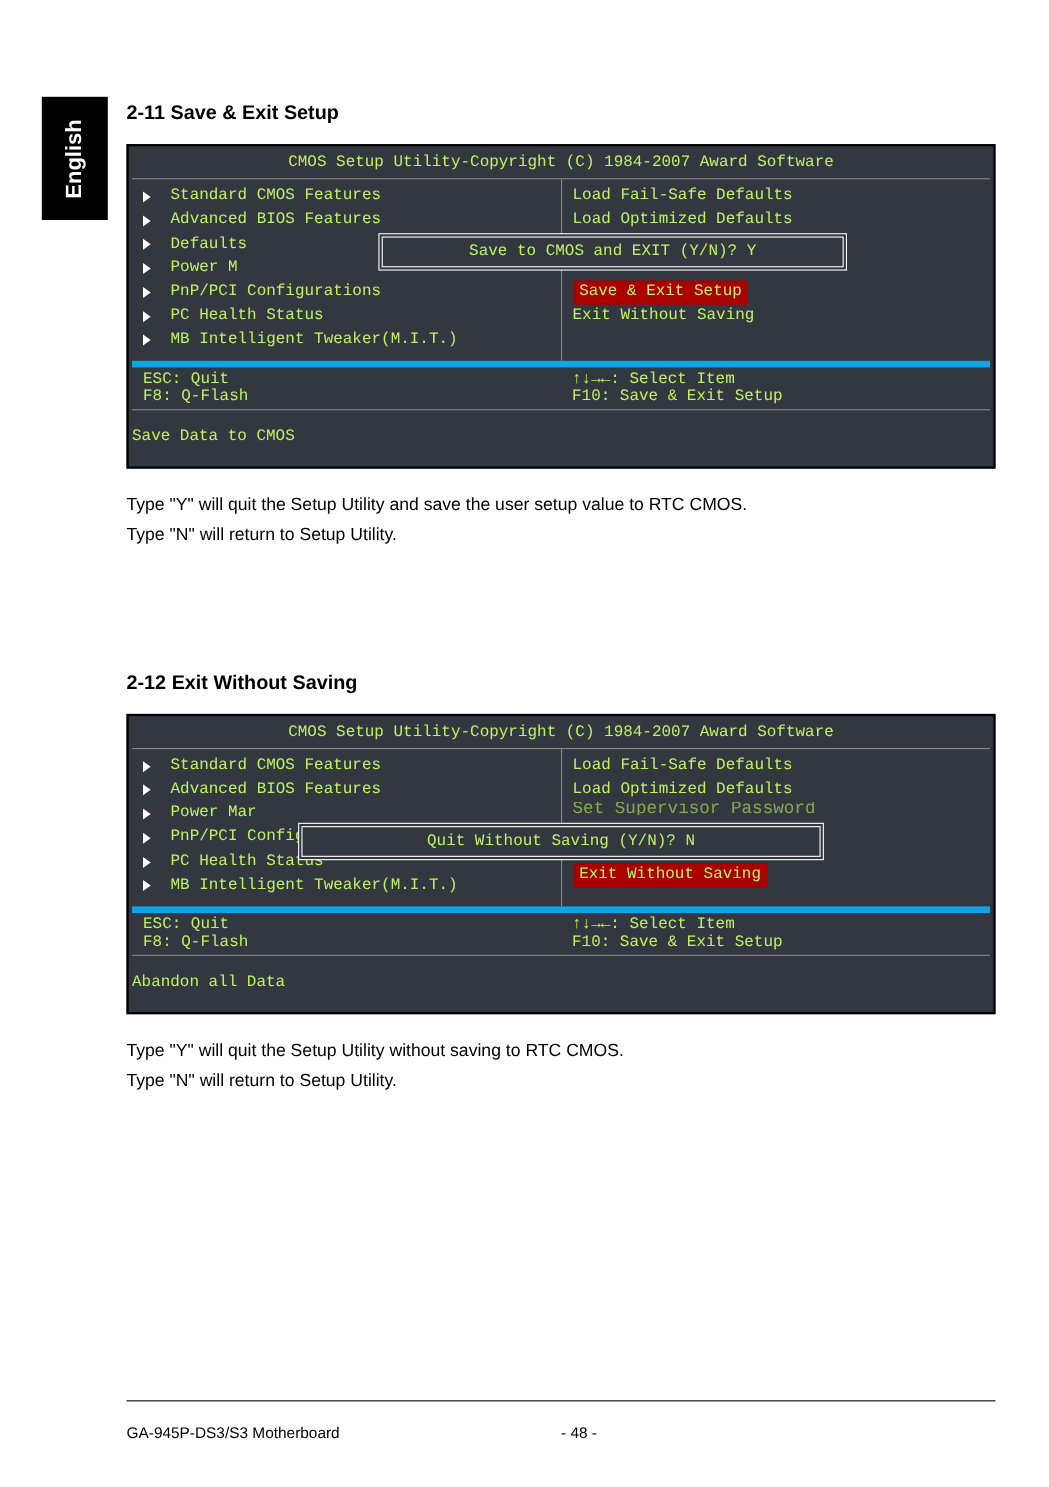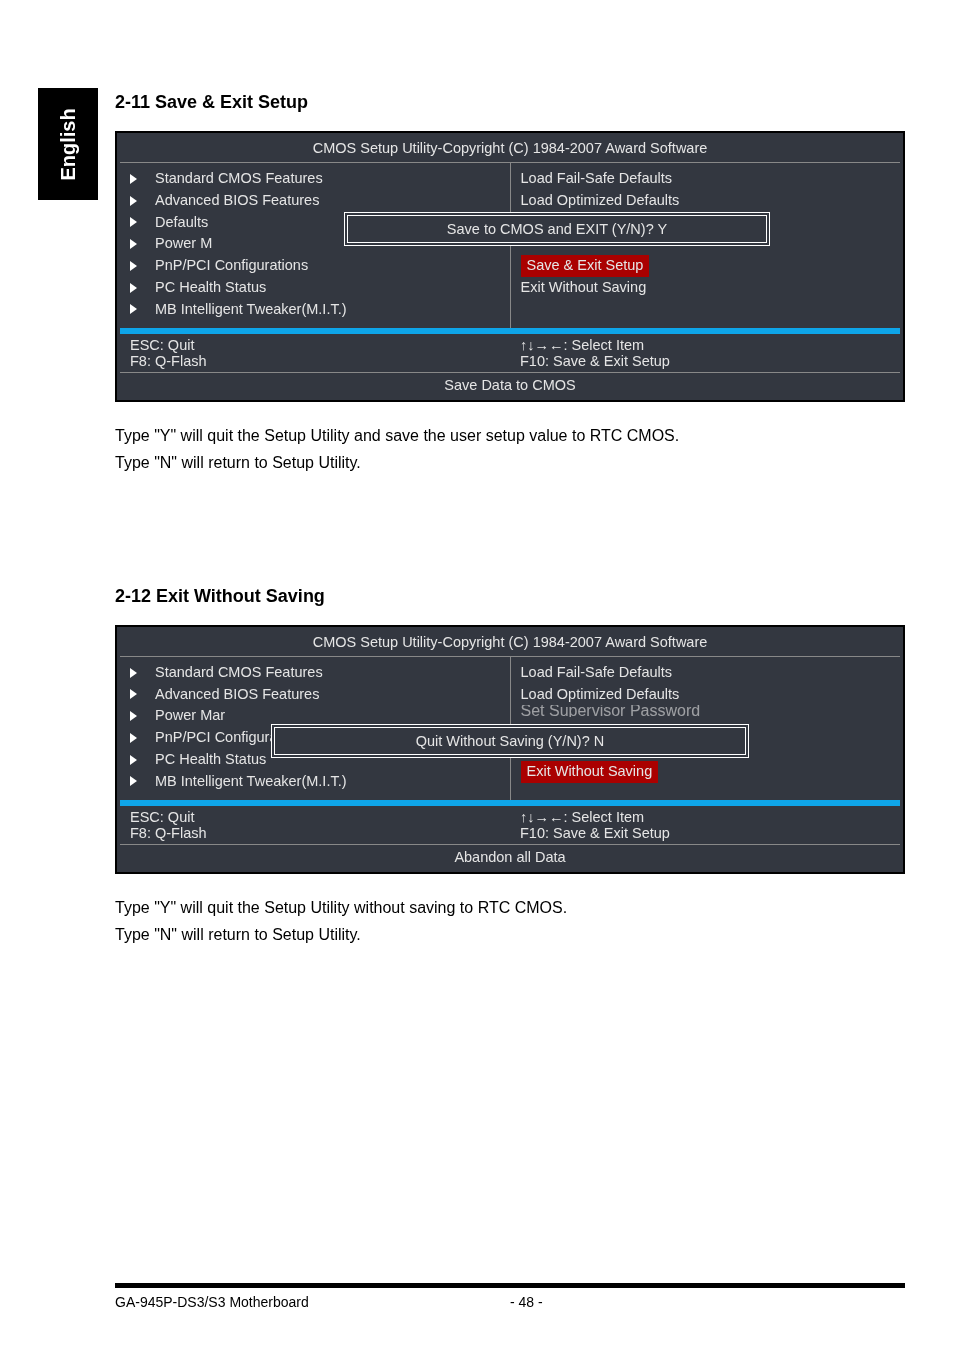--- a/index.html
+++ b/index.html
@@ -36,22 +36,22 @@
       width: 790px;
     }
     h1 {
       font-size: 18px;
       font-weight: bold;
       margin-bottom: 18px;
     }
     .bios-box {
       border: 2px solid #000;
       background: #333740;
-      color: #e5e5e5;
-      font-family: Liberation Sans, sans-serif;
+      color: #bef264;
+      font-family: Liberation Mono, monospace;
       font-size: 14.5px;
       padding: 3px;
       margin-bottom: 22px;
     }
     .bios-header {
       text-align: center;
       padding: 4px 0 6px 0;
       border-bottom: 1px solid #888;
     }
     .bios-main {
@@ -83,22 +83,22 @@
       padding: 0 6px;
     }
     .bios-footer {
       display: flex;
     }
     .bios-footer .fcol {
       flex: 1;
       padding: 3px 10px;
     }
     .bios-bottom {
-      text-align: center;
-      padding: 4px 0;
+      text-align: left;
+      padding: 16px 0;
       border-top: 1px solid #888;
     }
     .dialog {
       position: absolute;
       left: 50%;
       transform: translateX(-50%);
       border: 1.5px solid #fff;
       background: #333740;
       padding: 5px 24px;
       box-shadow: 0 0 0 2px #333740, 0 0 0 3px #fff;
@@ -110,22 +110,22 @@
       line-height: 1.55;
       margin-bottom: 110px;
     }
     .body-text p { margin-bottom: 2px; }
     .section2 { }
     .page-footer {
       position: absolute;
       bottom: 42px;
       left: 115px;
       width: 790px;
-      border-top: 5px solid #000000;
-      padding-top: 6px;
+      border-top: 1px solid #000000;
+      padding-top: 20px;
       font-size: 14px;
       display: flex;
       justify-content: center;
     }
     .pf-left { flex: 0 0 50%; }
     .pf-center { flex: 0 0 50%; }
   </style>
 </head>
 <body>
 

